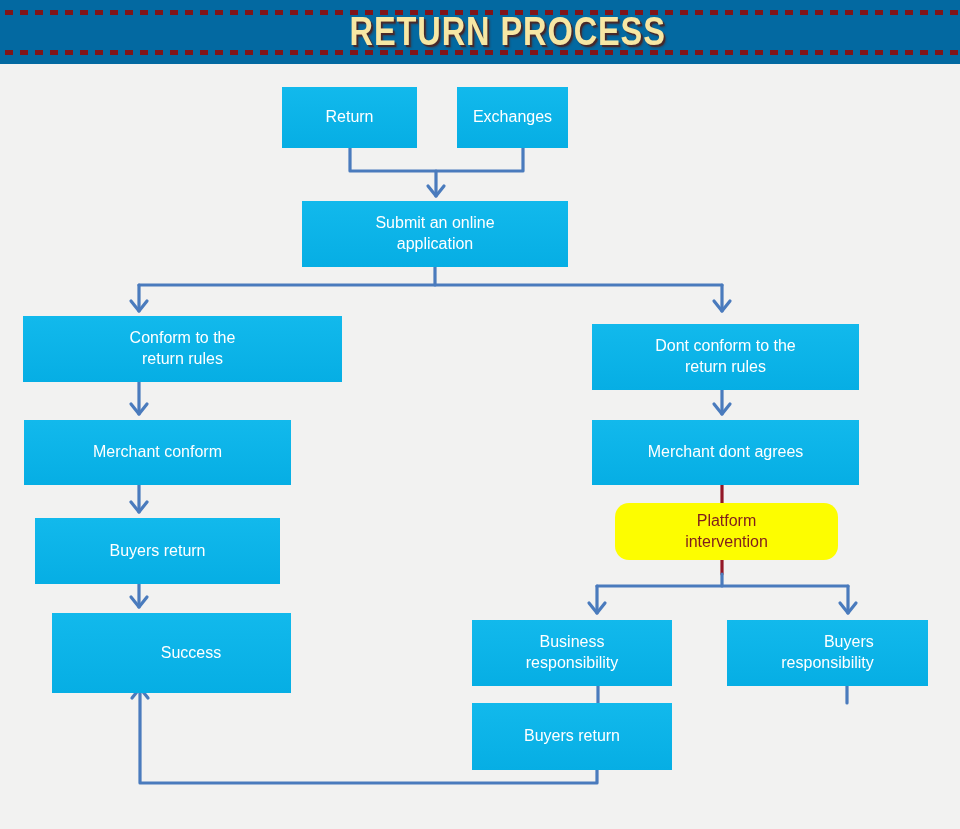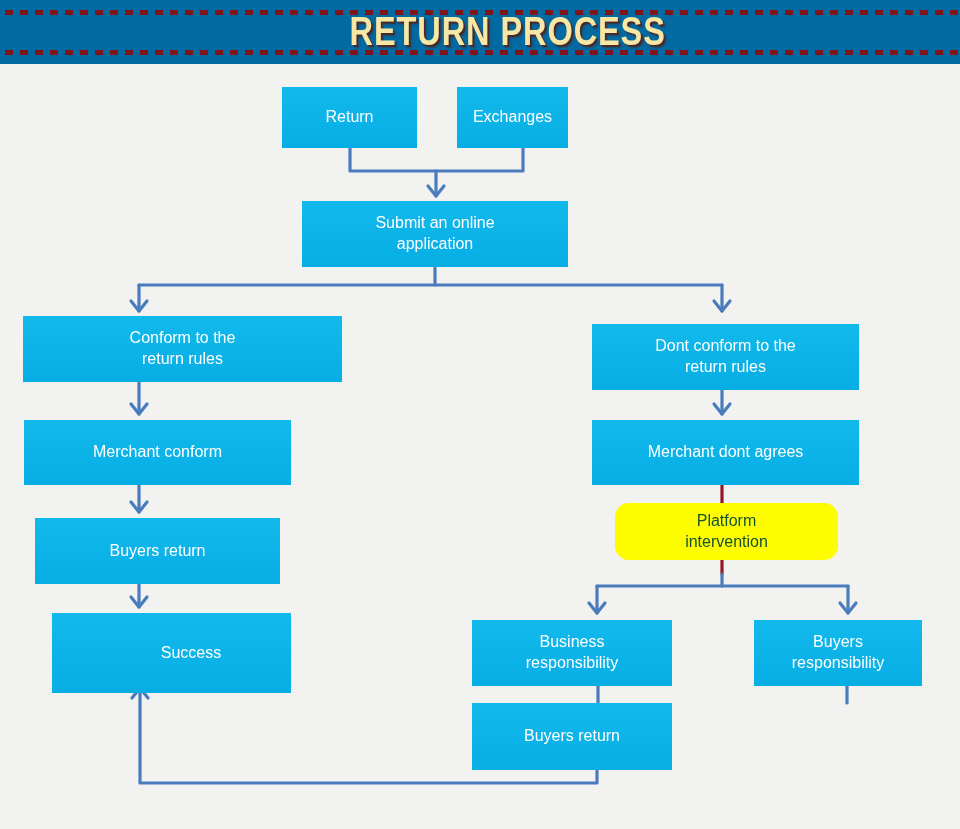--- a/index.html
+++ b/index.html
@@ -35,35 +35,35 @@
   .node{
     position:absolute;
     background:linear-gradient(180deg,#12b9ec 0%,#06aee4 100%);
     color:#ffffff;
     display:flex;align-items:center;justify-content:center;
     text-align:center;white-space:pre-line;
     font-size:16px;line-height:1.3;
   }
   .node.highlight{
     background:#fdfd00;
-    color:#14532d;
+    color:#7f1d1d;
     border-radius:14px;
   }
   .n-return{left:282px;top:87px;width:135px;height:61px;}
   .n-exchanges{left:457px;top:87px;width:111px;height:61px;}
   .n-submit{left:302px;top:201px;width:266px;height:66px;}
   .n-conform{left:23px;top:316px;width:319px;height:66px;}
   .n-dont-conform{left:592px;top:316px;width:267px;height:66px;margin-top:8px;}
   .n-merchant-agrees{left:24px;top:420px;width:267px;height:65px;}
   .n-merchant-dont-agrees{left:592px;top:420px;width:267px;height:65px;}
   .n-platform{left:615px;top:503px;width:223px;height:57px;}
   .n-buyers-return-left{left:35px;top:518px;width:245px;height:66px;}
   .n-success{left:52px;top:613px;width:200px;height:80px;padding-left:39px;}
   .n-business-resp{left:472px;top:620px;width:200px;height:66px;}
-  .n-buyers-resp{left:754px;top:620px;width:168px;height:66px;}
+  .n-buyers-resp{left:727px;top:620px;width:201px;height:66px;text-align:right;}
   .n-buyers-return-bottom{left:472px;top:703px;width:200px;height:67px;}
   .n-failure{left:727px;top:703px;width:198px;height:67px;}
 </style>
 </head>
 <body>
 
 <div class="stage">
   <svg id="edges-svg" width="960" height="829" viewBox="0 0 960 829">
       <polyline points="350,148 350,171 523,171 523,148" class="edge"></polyline>
       <polyline points="436,171 436,196" class="edge"></polyline>

